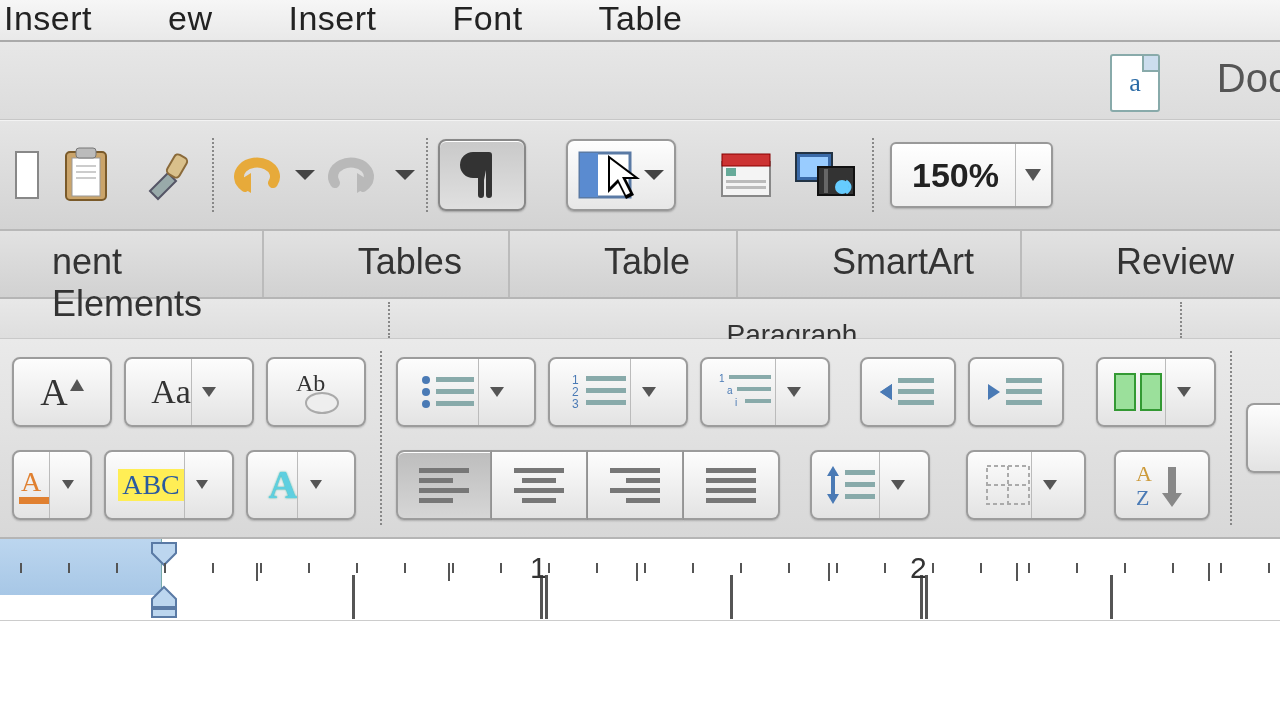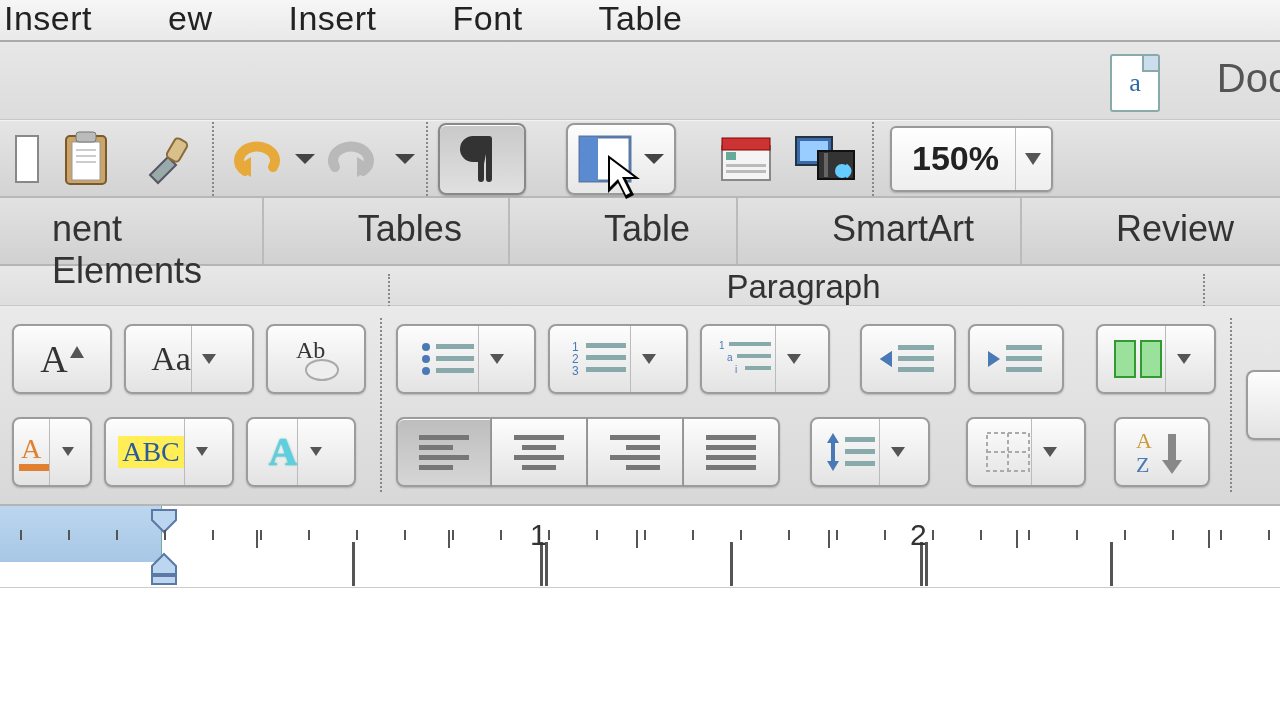--- a/index.html
+++ b/index.html
@@ -28,21 +28,21 @@
     position:absolute; right:120px; top:12px; width:50px; height:58px;
     background:#fff; border:2px solid #8aa; border-radius:3px;
     display:flex; align-items:center; justify-content:center;
   }
   .docicon::before{content:""; position:absolute; top:0; right:0; width:14px; height:14px;
     background:#cde; border-left:2px solid #8aa; border-bottom:2px solid #8aa;}
   .docicon span{ color:#2a6aa5; font-size:26px; font-family:Georgia,serif; }
   .doclabel { position:absolute; right:-8px; top:14px; font-size:40px; color:#555; }
   
   .stdbar {
-    height: 78px;
+    height: 111px;
     background: linear-gradient(#e5e5e5,#d3d3d3);
     border-top:1px solid #f3f3f3;
     border-bottom:2px solid #b8b8b8;
     display:flex; align-items:center; padding:0 8px;
     position:relative;
   }
   .sep { width:0; height:74px; border-left:2px dotted #888; margin:0 6px; }
   .tbtn {
     height:72px; min-width:72px; border:1px solid transparent; border-radius:8px;
     display:flex; align-items:center; justify-content:center; margin:0 4px;
@@ -65,21 +65,21 @@
   
   .tabs {
     height:68px; background:linear-gradient(#e2e2e2,#d1d1d1);
     border-bottom:2px solid #b5b5b5;
     display:flex; font-size:36px; color:#333;
   }
   .tab{ padding:10px 46px 0 46px;  border-right:2px solid #bbb;margin-left:48px; }
   .tab:first-child{padding-left:4px;}
   
   .groupstrip{ height:40px; background:linear-gradient(#e8e8e8,#dedede); border-bottom:1px solid #c9c9c9;}
-  .grouplabel{ position:relative; left:720px; top:2px; font-size:33px; color:#333;}
+  .grouplabel{ position:relative; left:720px; top:20px; font-size:28px; color:#333;}
   .gsep{ display:inline-block; width:0; height:36px; border-left:2px dotted #888; vertical-align:middle;}
   .ribbon {
     height:200px; background:linear-gradient(#eaeaea,#d8d8d8);
     border-bottom:2px solid #b5b5b5; position:relative;
     display:flex; padding:6px 0;
   }
   .col{ display:flex; flex-direction:column; justify-content:space-around; padding:0 6px;}
   .vsep{ width:0; border-left:2px dotted #888; margin:6px 2px;}
   .rbtn{
     border:2px solid #9c9c9c; border-radius:8px;

